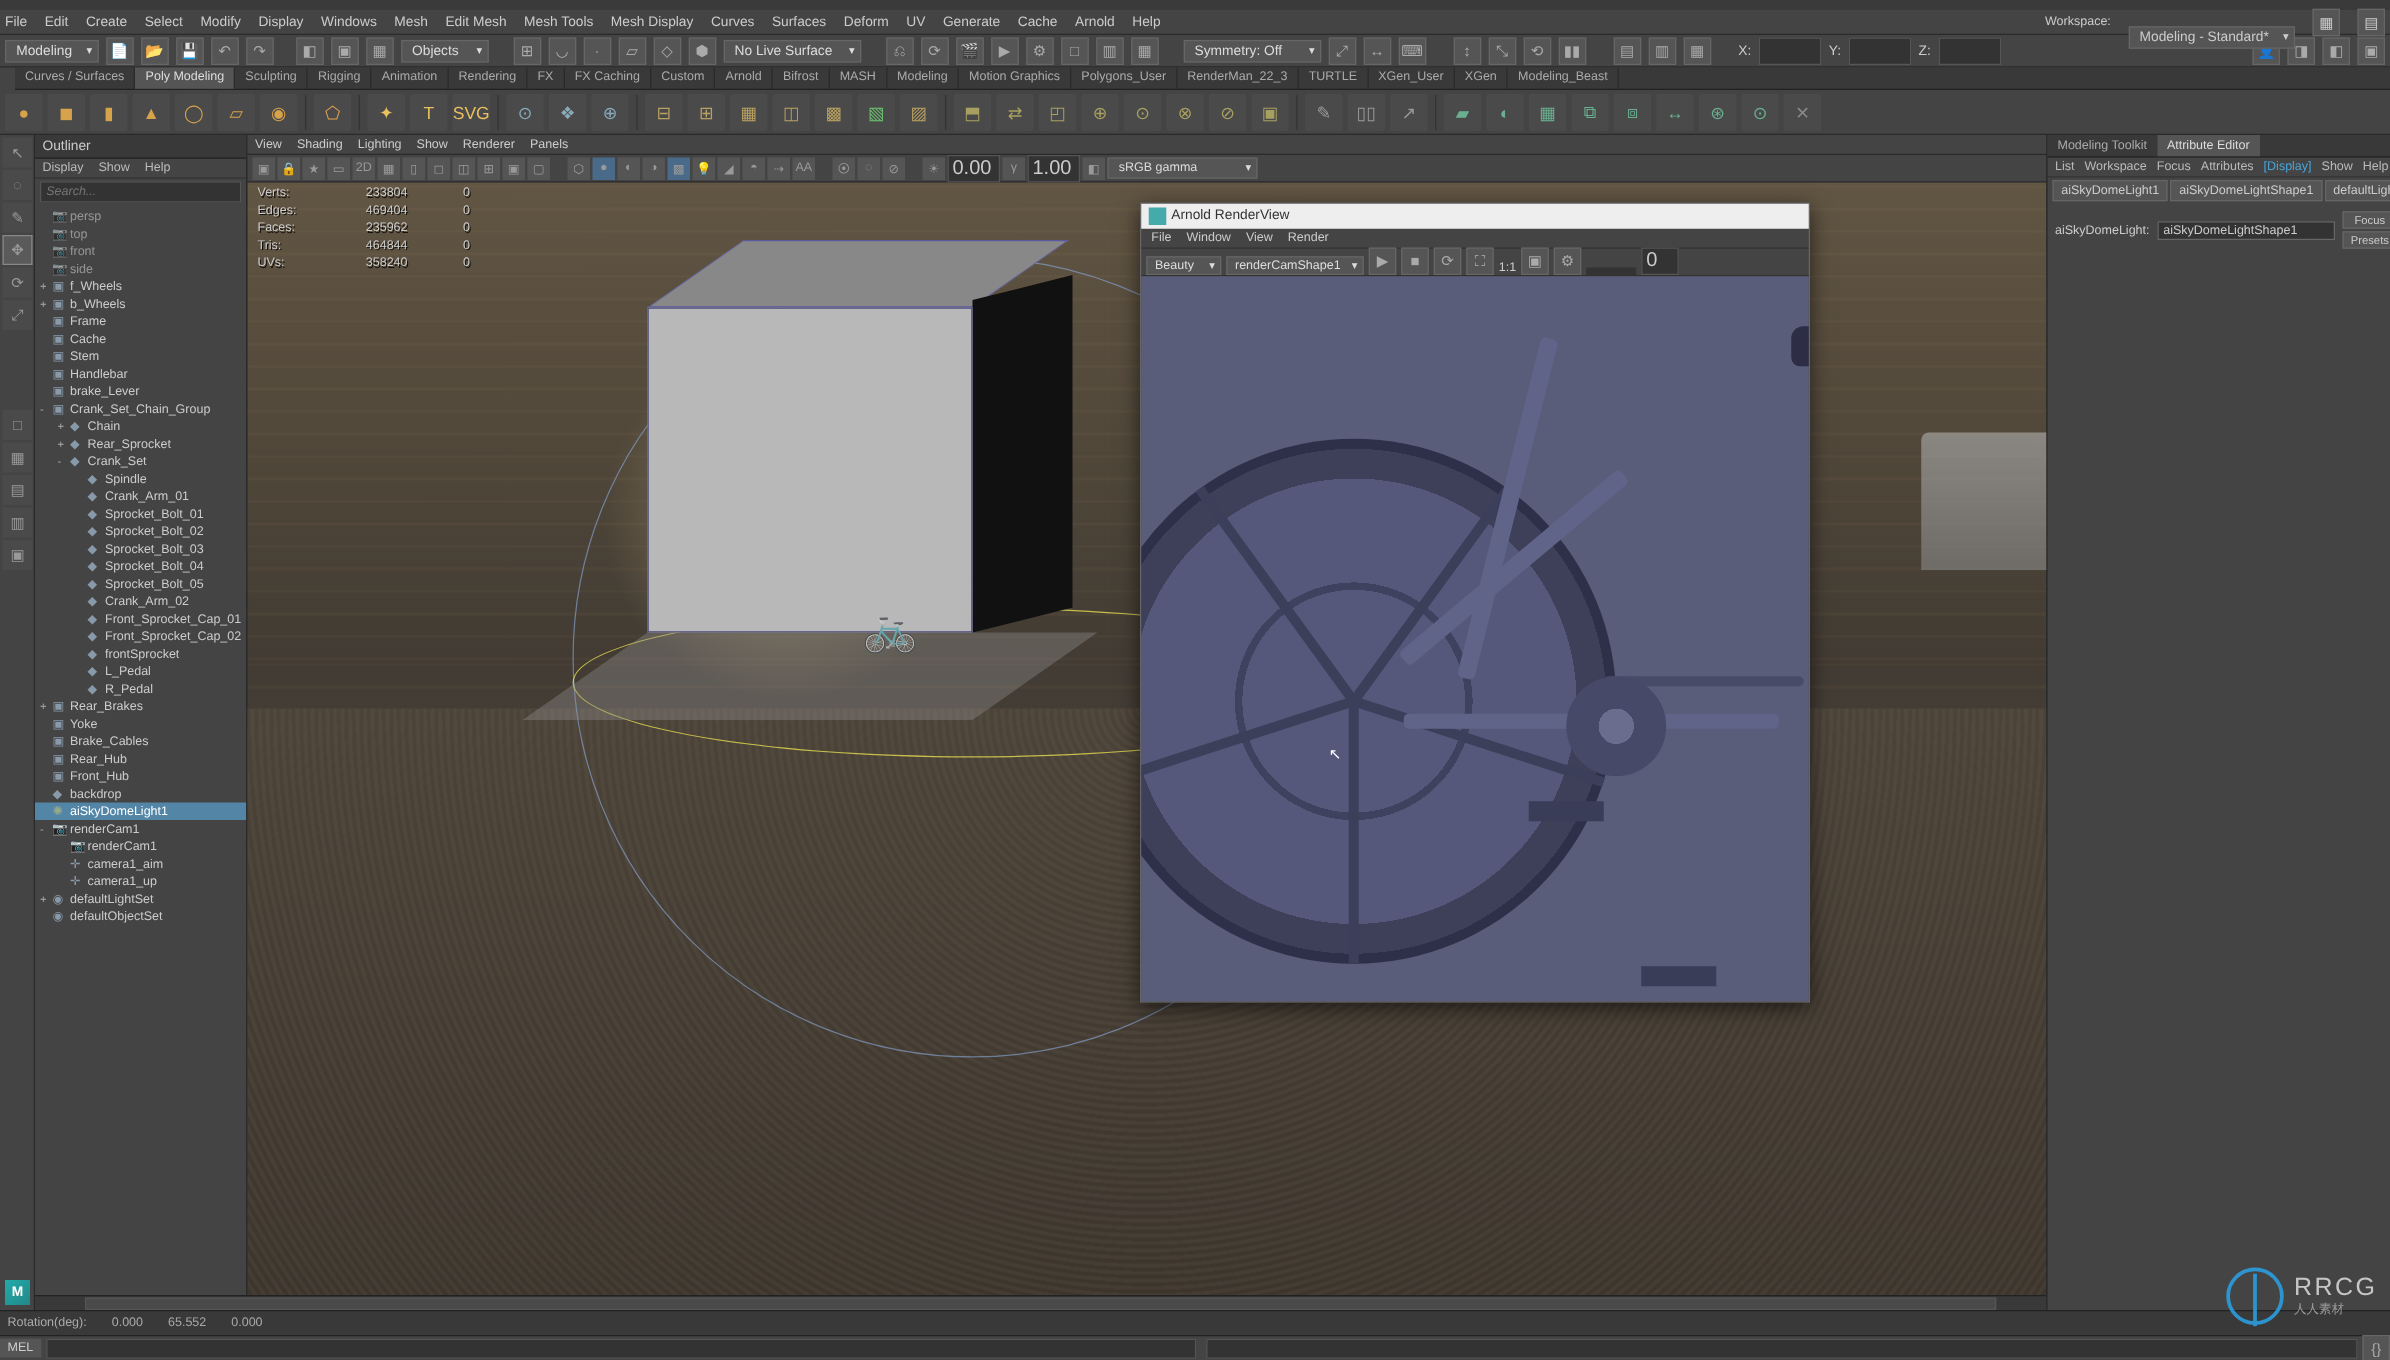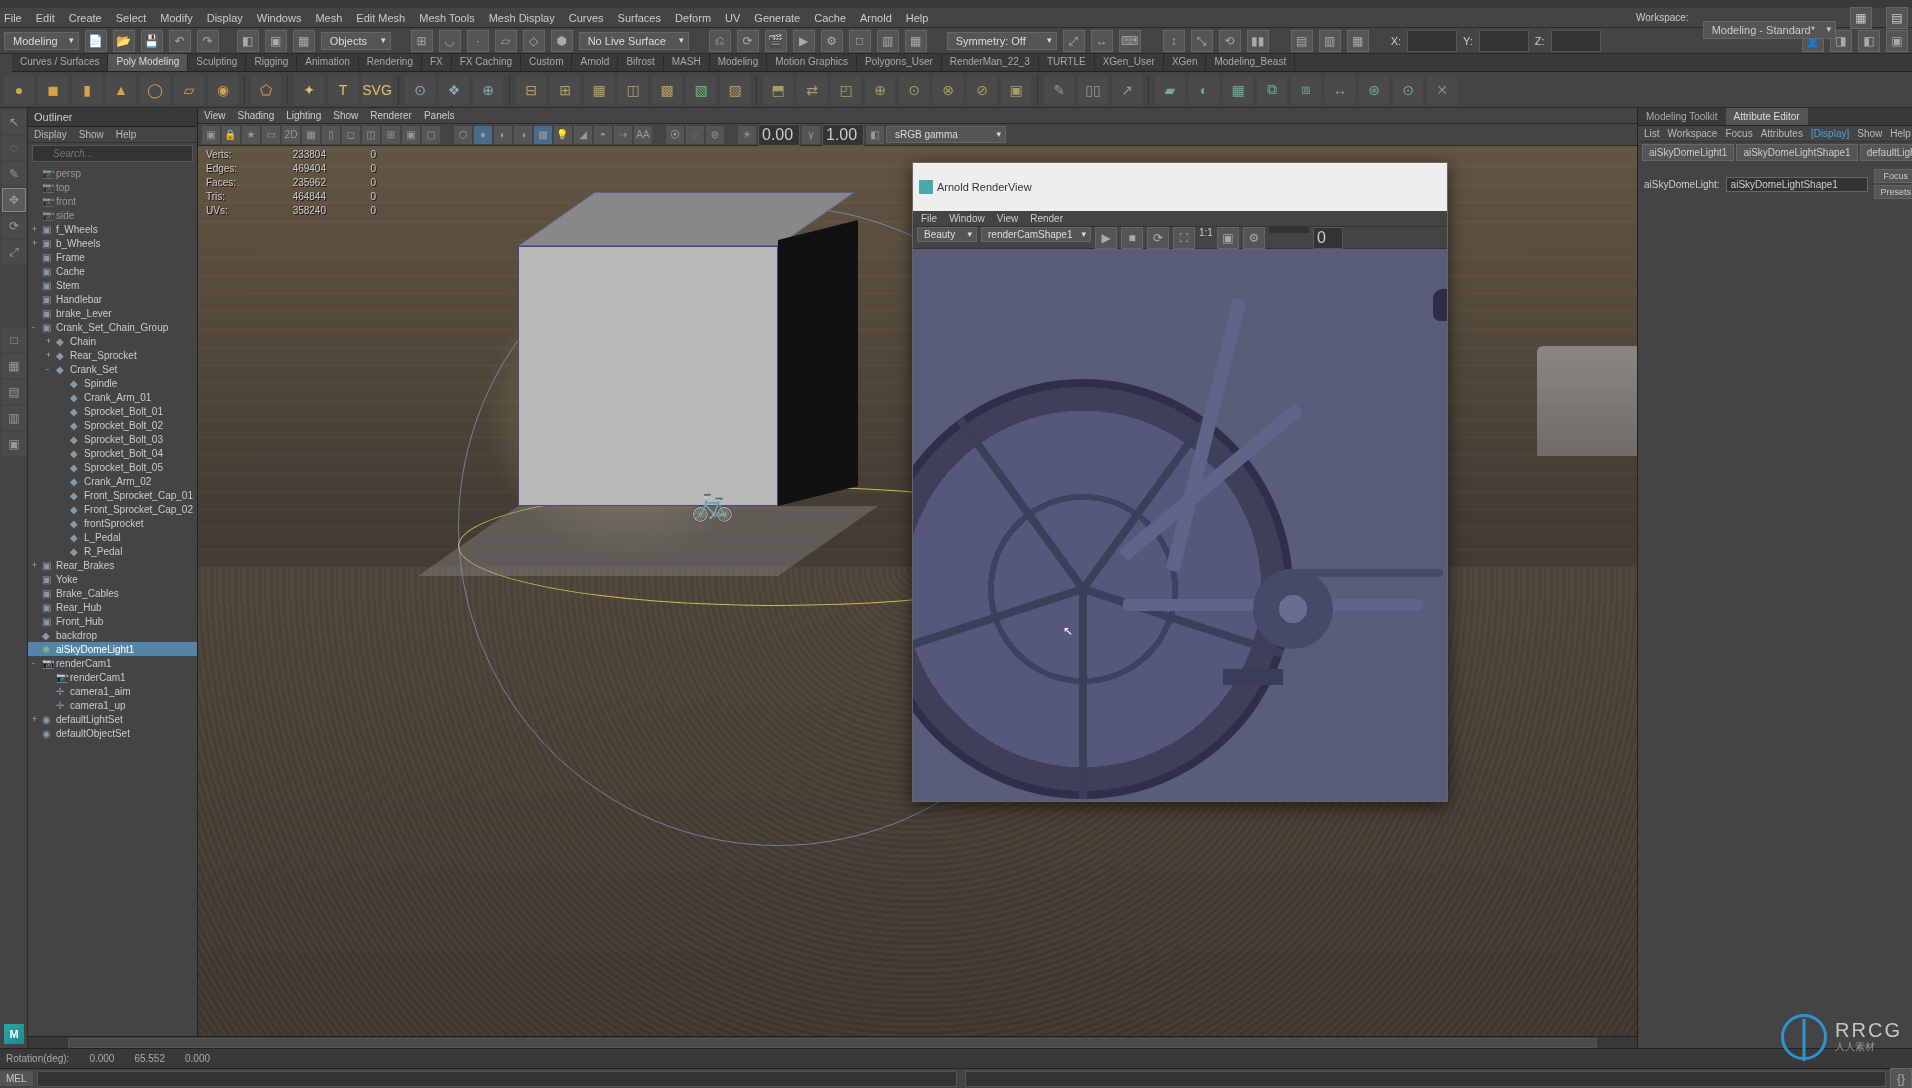--- a/index.html
+++ b/index.html
@@ -23,21 +23,21 @@
 .shelf-sep { width: 1px; height: 28px; background: #333; margin: 0 2px; }
 .main-area { display: flex; height: 994px; }
 .toolcol { width: 28px; background: #444444; border-right: 1px solid #2a2a2a; display: flex; flex-direction: column; gap: 2px; padding: 2px; }
 .tool-ico { width: 24px; height: 24px; background: #4a4a4a; display: flex; align-items: center; justify-content: center; font-size: 12px; color: #999; }
 .tool-ico.sel { background: #5a5a5a; border: 1px solid #888; }
 .tool-gap { height: 60px; }
 .outliner { width: 170px; background: #444444; display: flex; flex-direction: column; border-right: 1px solid #222; }
 .panel-title { background: #393939; padding: 3px 6px; font-size: 11px; border-bottom: 1px solid #222; }
 .panel-menu { display: flex; gap: 12px; padding: 2px 6px; font-size: 10px; color: #bbb; border-bottom: 1px solid #333; }
 .search { margin: 2px 4px; }
-.search input { width: 100%; background: #333; border: 1px solid #555; color: #999; padding: 2px 20px; font-size: 10px; font-style: italic; }
+.search input { width: 100%; background: #333; border: 1px solid #555; color: #999; padding: 2px 4px; font-size: 10px; font-style: italic; }
 .tree { flex: 1; overflow: auto; padding: 2px 0; font-size: 10px; }
 .tree-item { display: flex; align-items: center; height: 14px; padding-left: 4px; color: #ccc; white-space: nowrap; }
 .tree-item.sel { background: #5285a6; color: #fff; }
 .tree-item .exp { width: 10px; font-size: 9px; color: #aaa; }
 .tree-item .ico { width: 12px; margin-right: 2px; color: #89a; font-size: 10px; }
 .tree-item .ico.cam { color: #9ac; }
 .tree-item .ico.lgt { color: #9a8; }
 .viewport { flex: 1; background: #222; display: flex; flex-direction: column; position: relative; }
 .vp-menubar { display: flex; gap: 12px; padding: 2px 6px; font-size: 10px; color: #ccc; background: #444444; border-bottom: 1px solid #2a2a2a; }
 .vp-toolbar { display: flex; align-items: center; height: 22px; background: #444444; border-bottom: 1px solid #2a2a2a; padding: 0 4px; gap: 2px; font-size: 10px; }
@@ -75,24 +75,24 @@
 .attr-menu { display: flex; gap: 8px; padding: 2px 6px; font-size: 10px; color: #bbb; border-bottom:1px solid #333;}
 .attr-menu .disp { color:#4aa3d8; }
 .nodetabs { display:flex; padding:2px 4px; gap:2px; font-size:10px; }
 .nodetabs span { background:#555; padding:2px 6px; border:1px solid #666; }
 .label-row { display:flex; align-items:center; padding:6px; gap:6px; font-size:10px; }
 .label-row input { background:#333; border:1px solid #666; color:#ccc; padding:1px 4px; flex:1; font-size:10px; }
 .side-btns { display:flex; flex-direction:column; gap:2px; }
 .side-btns span { background:#555; padding:1px 6px; font-size:9px; border:1px solid #666; text-align:center; }
 
 .rv-window { position: absolute; left: 912px; top: 162px; width: 536px; height: 640px; background: #444444; border: 1px solid #666; box-shadow: 0 4px 16px rgba(0,0,0,0.6); display:flex; flex-direction:column; }
-.rv-title { background:#eeeeee; color:#333; padding:17px 6px; font-size:11px; display:flex; align-items:center; gap:4px; }
+.rv-title { background:#eeeeee; color:#333; padding:3px 6px; font-size:11px; display:flex; gap:4px; }
 .rv-title .rvico { width:14px; height:14px; background:#4aa; display:inline-block; }
 .rv-menu { display:flex; gap:12px; padding:2px 8px; font-size:10px; color:#ccc; border-bottom:1px solid #333; }
-.rv-tools { display:flex; align-items:flex-start; height:22px; padding:0 4px; gap:4px; border-bottom:1px solid #333; }
+.rv-tools { display:flex; align-items:flex-end; height:22px; padding:0 4px; gap:4px; border-bottom:1px solid #333; }
 .rv-tools .sel { background:#555; padding:1px 6px; border:1px solid #666; font-size:10px; }
 .rv-canvas { flex:1; background:#5a5d7a; position:relative; overflow:hidden; }
 .wheel { position:absolute; left:-40px; top:130px; width:420px; height:420px; border-radius:50%; background: radial-gradient(circle, #55587a 0 30%, #3e425e 30% 32%, #55587a 32% 60%, #3d4058 60% 68%, #2d3048 68% 74%, #55587a 74% 78%, #2a2c44 78% 100%);}
 .spoke { position:absolute; left:50%; top:50%; width:8px; height:210px; background:#3c3f5a; transform-origin: top center; }
 .bike-frame { position:absolute; left:200px; top:60px; width:340px; height:360px; }
 .tube { position:absolute; background:#606488; border-radius:4px; }
 .saddle { position:absolute; left:320px; top:-20px; width:100px; height:32px; background:#2d2d45; border-radius:14px 40px 6px 10px; }
 .sprkt { position:absolute; left:340px; top:320px; width:80px; height:80px; border-radius:50%; background: radial-gradient(circle,#6a6d8e 0 25%, #464968 25% 100%);}
 .pedal { position:absolute; width:60px; height:16px; background:#3a3d58; }
 .bottombar { position:absolute; left:0; right:0; bottom:20px; height:20px; background:#393939; display:flex; align-items:center; padding:0 6px; gap:20px; font-size:10px; color:#aaa; border-top:1px solid #222;}

